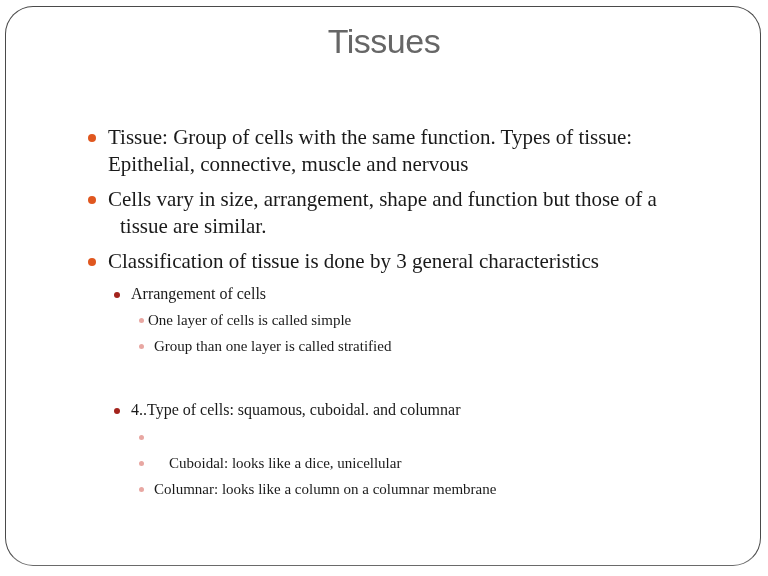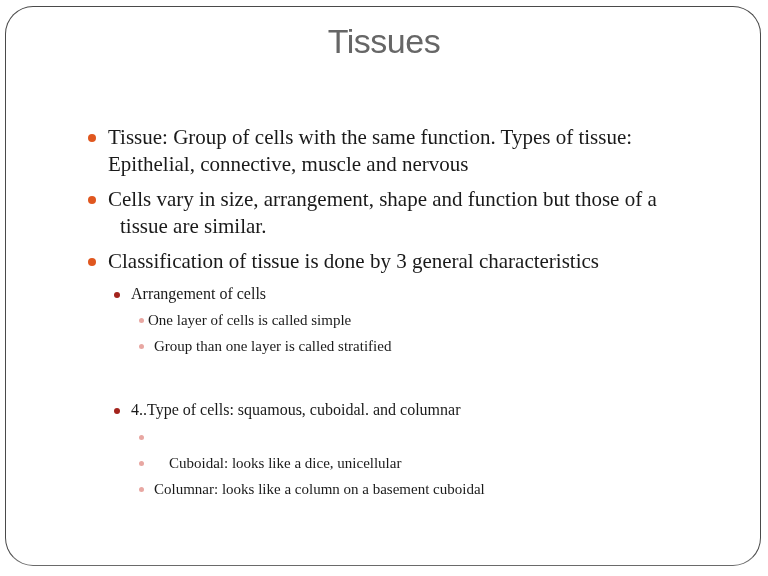--- a/index.html
+++ b/index.html
@@ -53,14 +53,14 @@
 
   <div class="bullet" style="left:114px;top:408px;width:6px;height:6px;background:#a3231c;"></div>
   <div class="item l2" style="left:131px;top:399px;">4..Type of cells: squamous, cuboidal. and columnar</div>
 
   <div class="bullet" style="left:139px;top:435px;width:5px;height:5px;background:#e8a7a2;"></div>
 
   <div class="bullet" style="left:139px;top:461px;width:5px;height:5px;background:#e8a7a2;"></div>
   <div class="item l3" style="left:154px;top:453px;margin-left:15px;">Cuboidal: looks like a dice, unicellular</div>
 
   <div class="bullet" style="left:139px;top:487px;width:5px;height:5px;background:#e8a7a2;"></div>
-  <div class="item l3" style="left:154px;top:479px;">Columnar: looks like a column on a basement cuboidal</div>
+  <div class="item l3" style="left:154px;top:479px;">Columnar: looks like a column on a columnar membrane</div>
 </div>
 
 </body></html>

